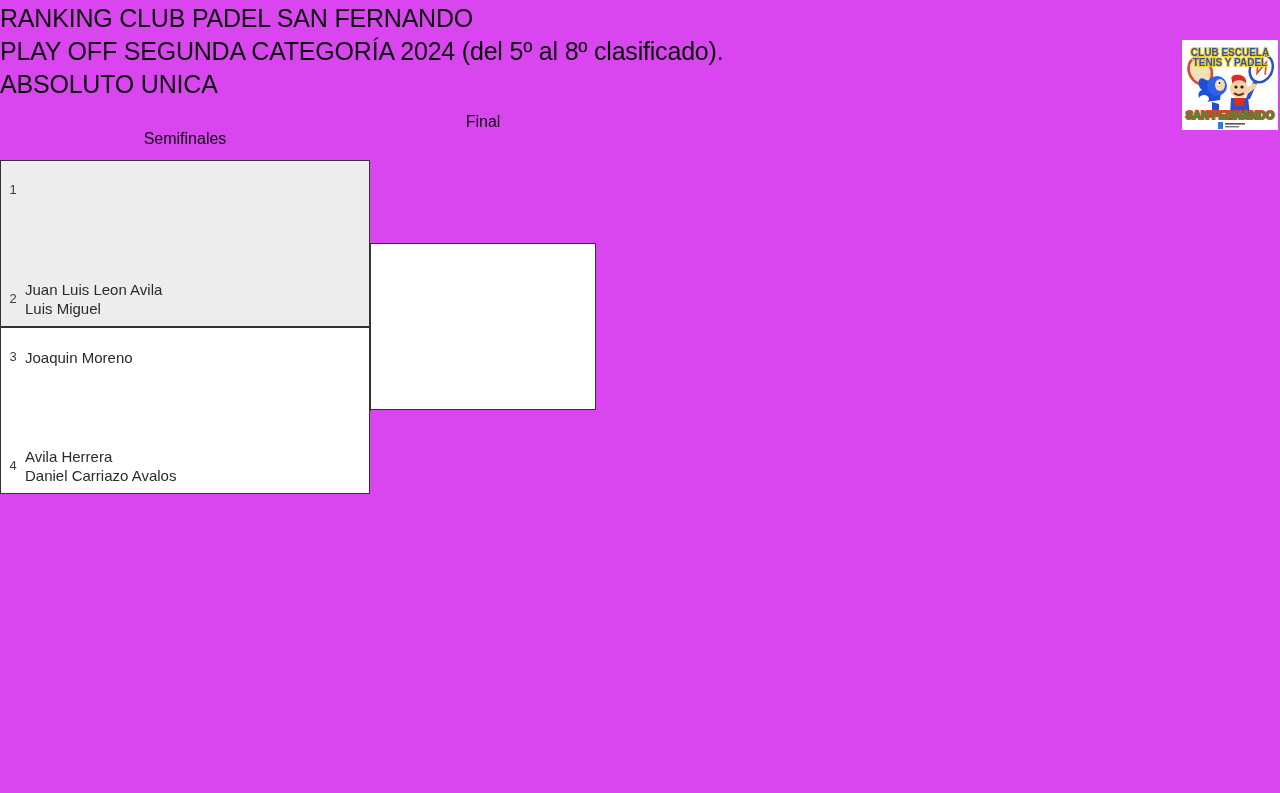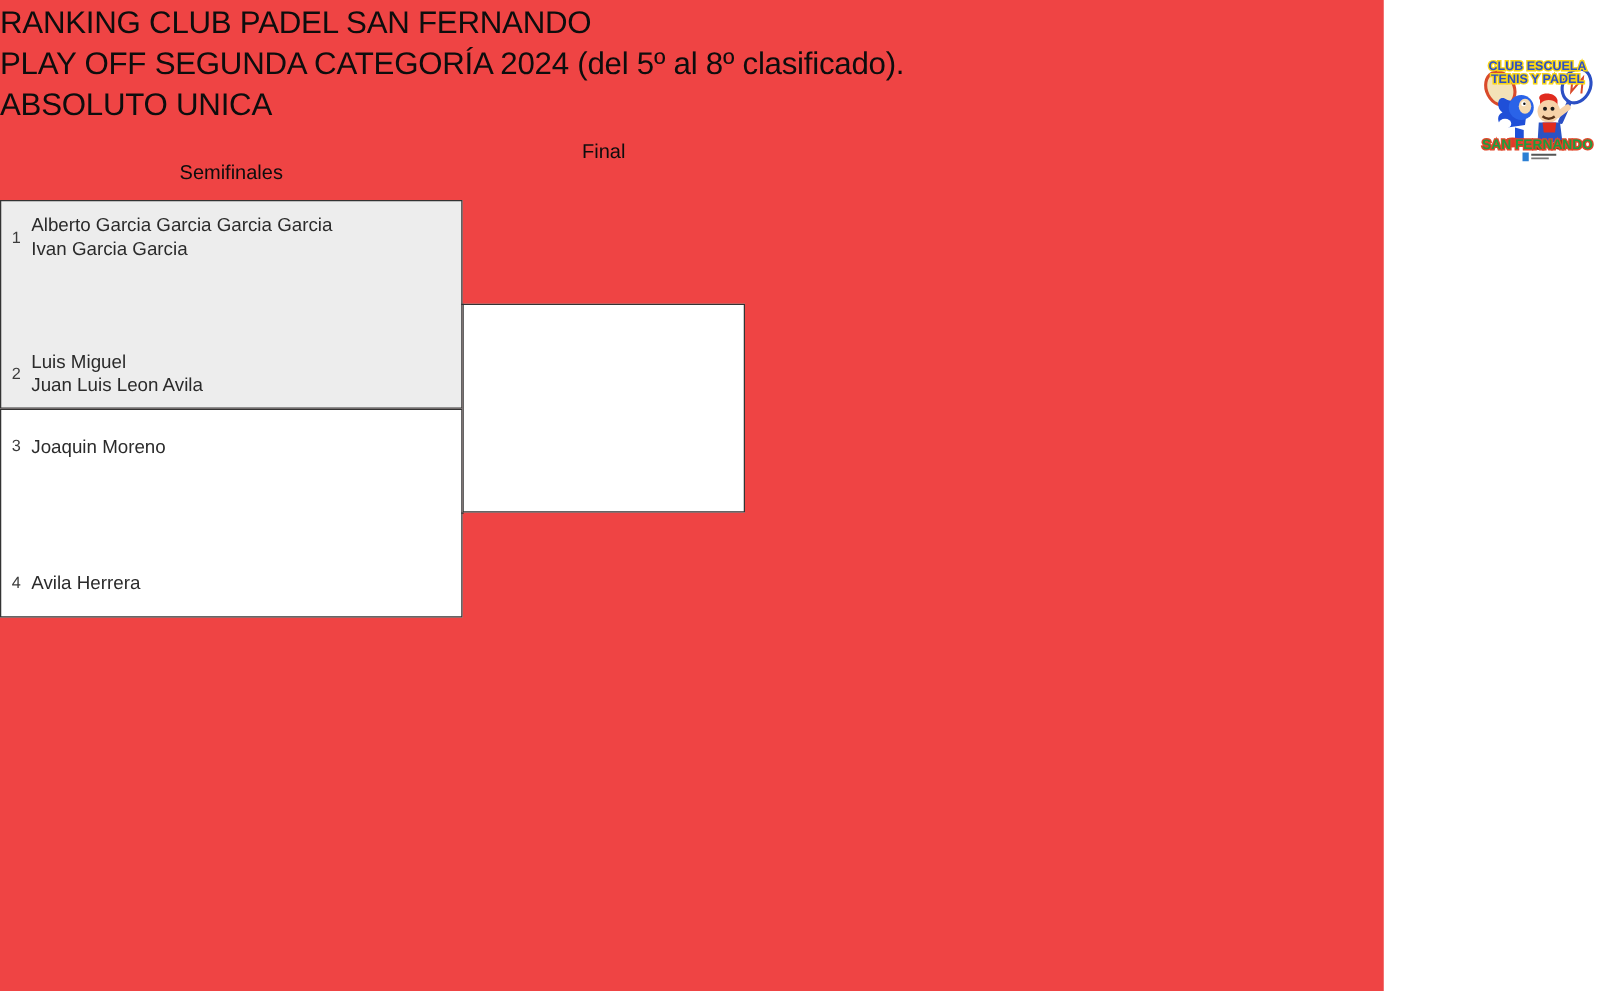--- a/index.html
+++ b/index.html
@@ -9,23 +9,23 @@
     width: 1280px;
     height: 793px;
     background: #ffffff;
     font-family: "Liberation Sans", sans-serif;
     color: #1a1a1a;
     overflow: hidden;
   }
 
   #page {
     position: relative;
-    width: 1107px;
+    width: 1280px;
     height: 793px;
-    background: #ef4444;
+    background: #d946ef;
   }
 
   
   .header-title {
     position: absolute;
     left: 0;
     top: 2px;
     width: 1160px;
   }
   .title-line {
@@ -182,45 +182,42 @@
   </div>
 
   <div class="round-header round-semifinales">Semifinales</div>
   <div class="round-header round-final">Final</div>
 
   <div class="bracket">
 
     <div class="match match-sf1 highlight">
       <div class="team team-top">
         <div class="seed">1</div>
-        <div class="names">
-          <div class="name-line">Alberto Garcia Garcia Garcia Garcia</div>
-          <div class="name-line">Ivan Garcia Garcia</div>
-        </div>
       </div>
       <div class="team team-bottom">
         <div class="seed">2</div>
         <div class="names">
+          <div class="name-line">Juan Luis Leon Avila</div>
           <div class="name-line">Luis Miguel</div>
-          <div class="name-line">Juan Luis Leon Avila</div>
         </div>
       </div>
     </div>
 
     <div class="match match-sf2">
       <div class="team team-top">
         <div class="seed">3</div>
         <div class="names">
           <div class="name-line">Joaquin Moreno</div>
         </div>
       </div>
       <div class="team team-bottom">
         <div class="seed">4</div>
         <div class="names">
           <div class="name-line">Avila Herrera</div>
+          <div class="name-line">Daniel Carriazo Avalos</div>
         </div>
       </div>
     </div>
 
     <div class="match match-final">
       <div class="team team-top">
         <div class="seed"></div>
         <div class="names">
           <div class="name-line"></div>
           <div class="name-line"></div>

